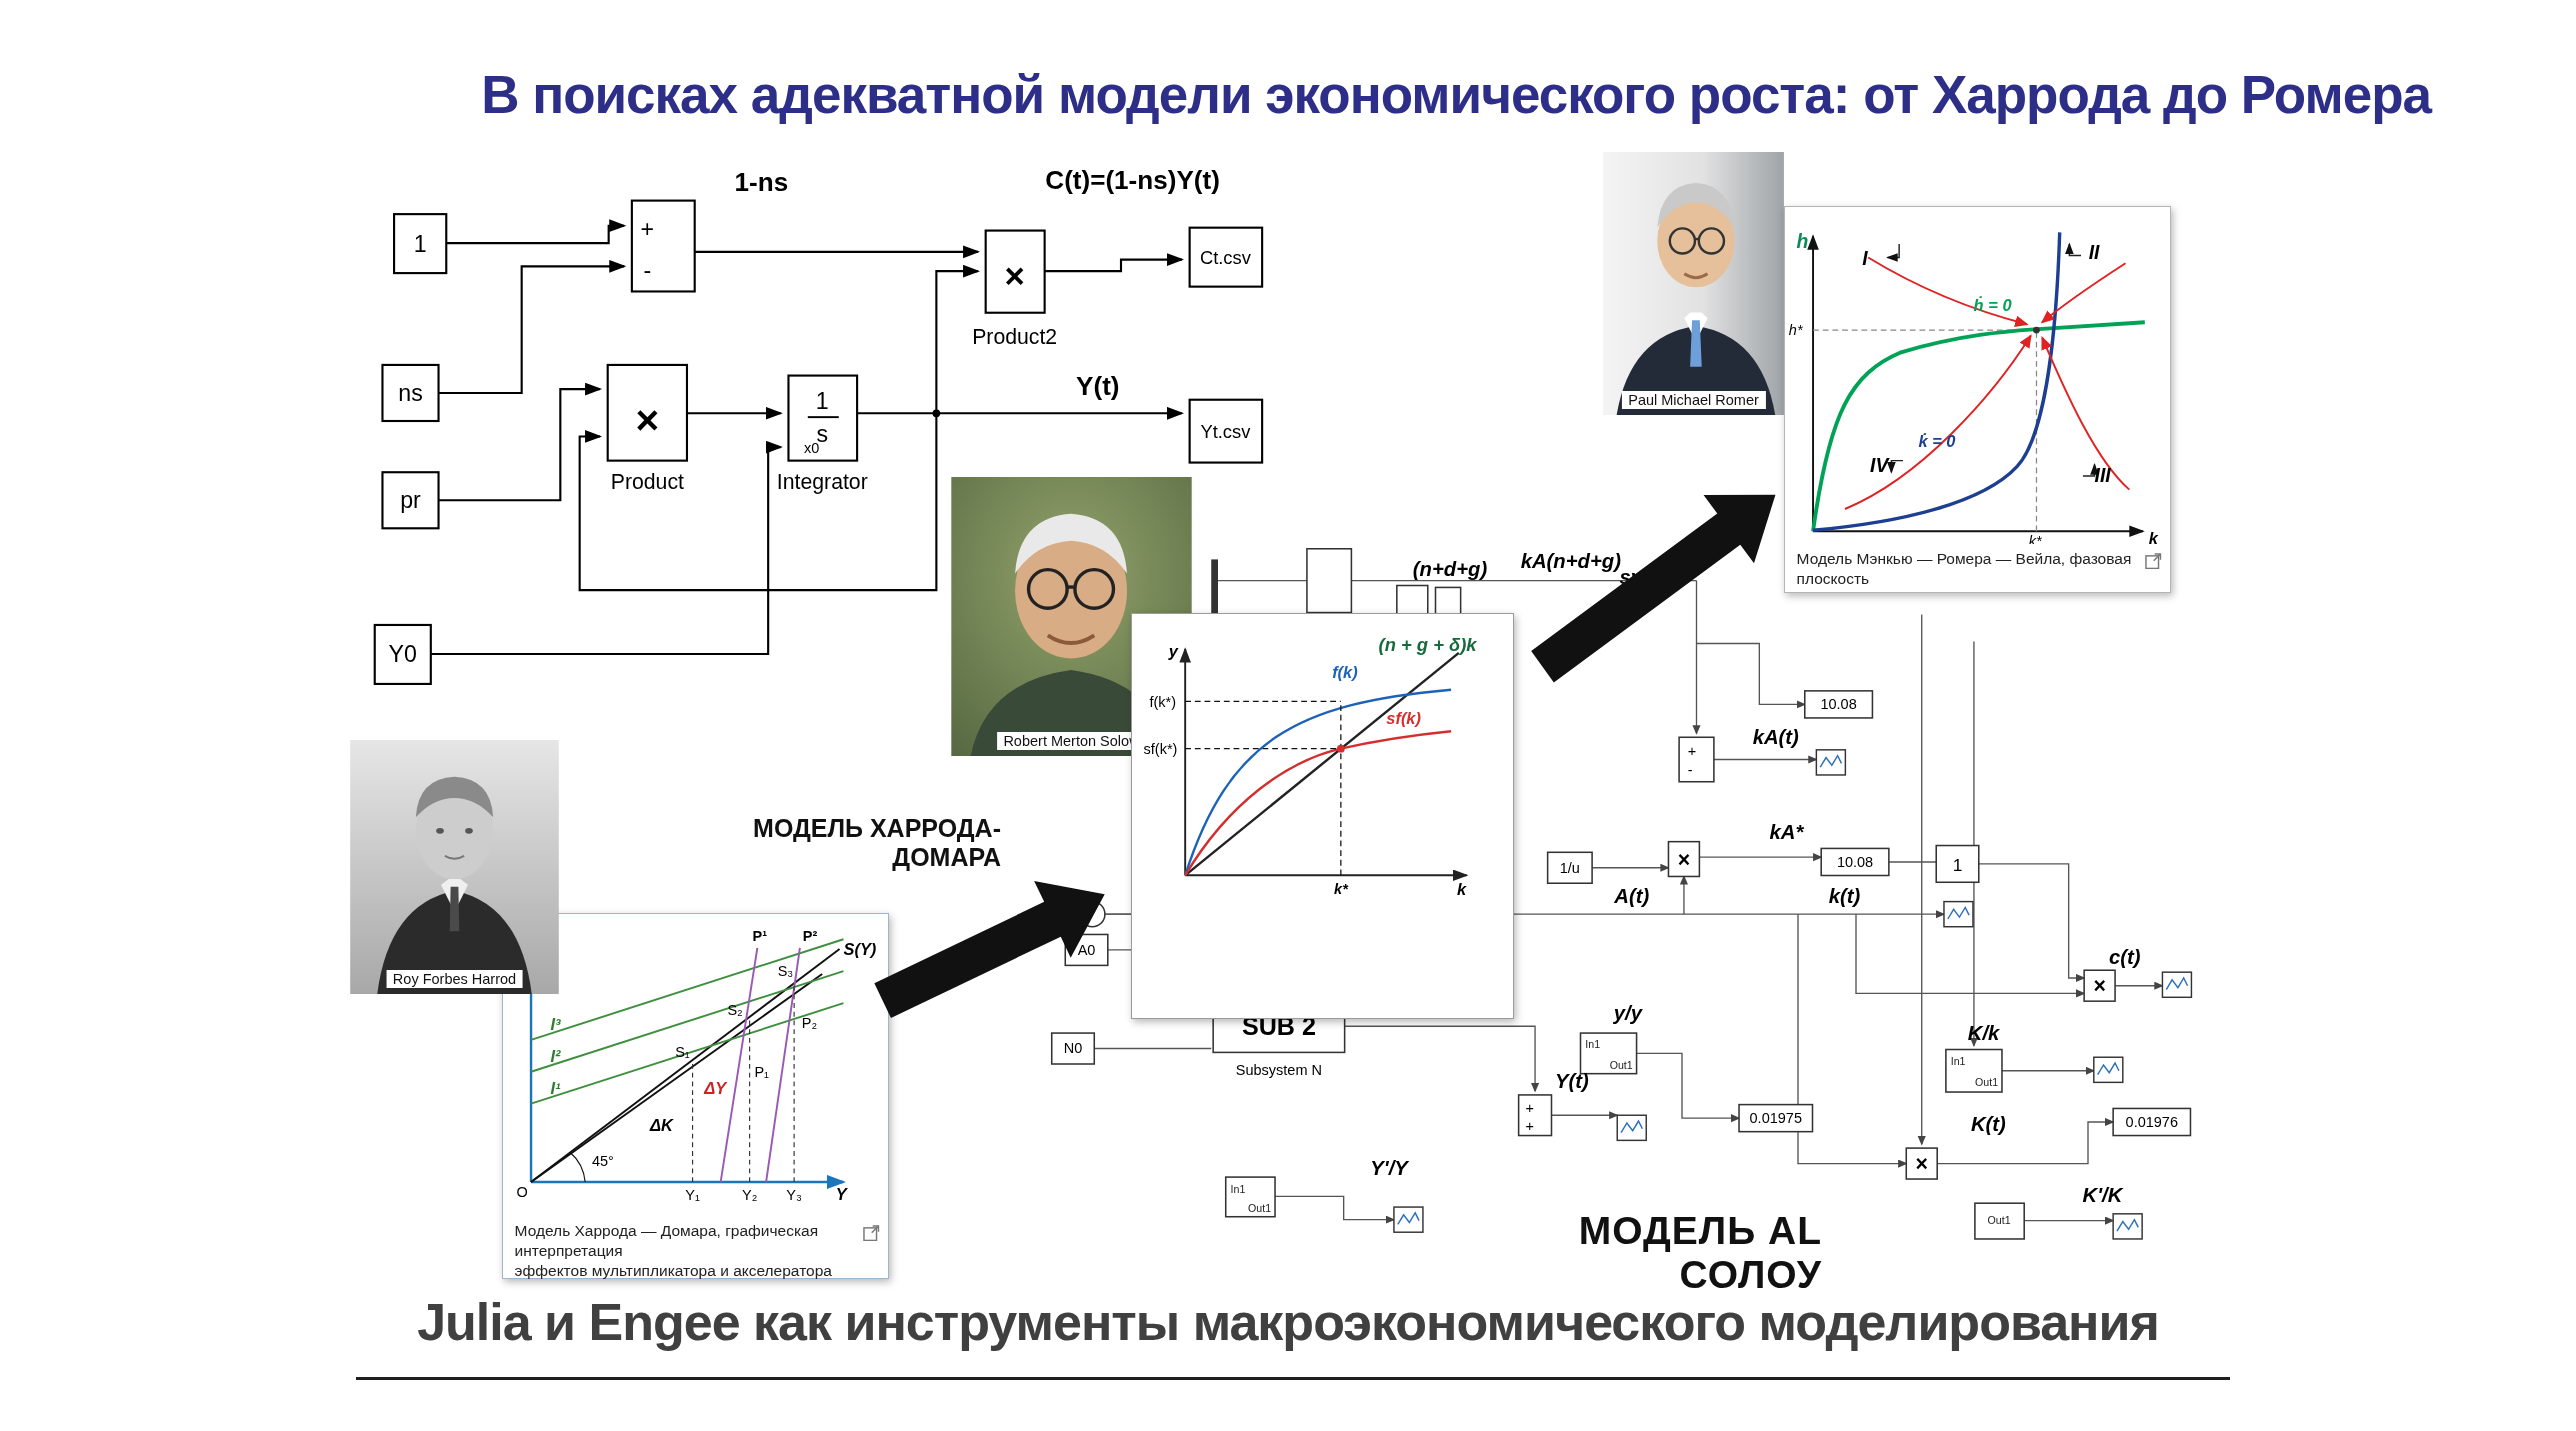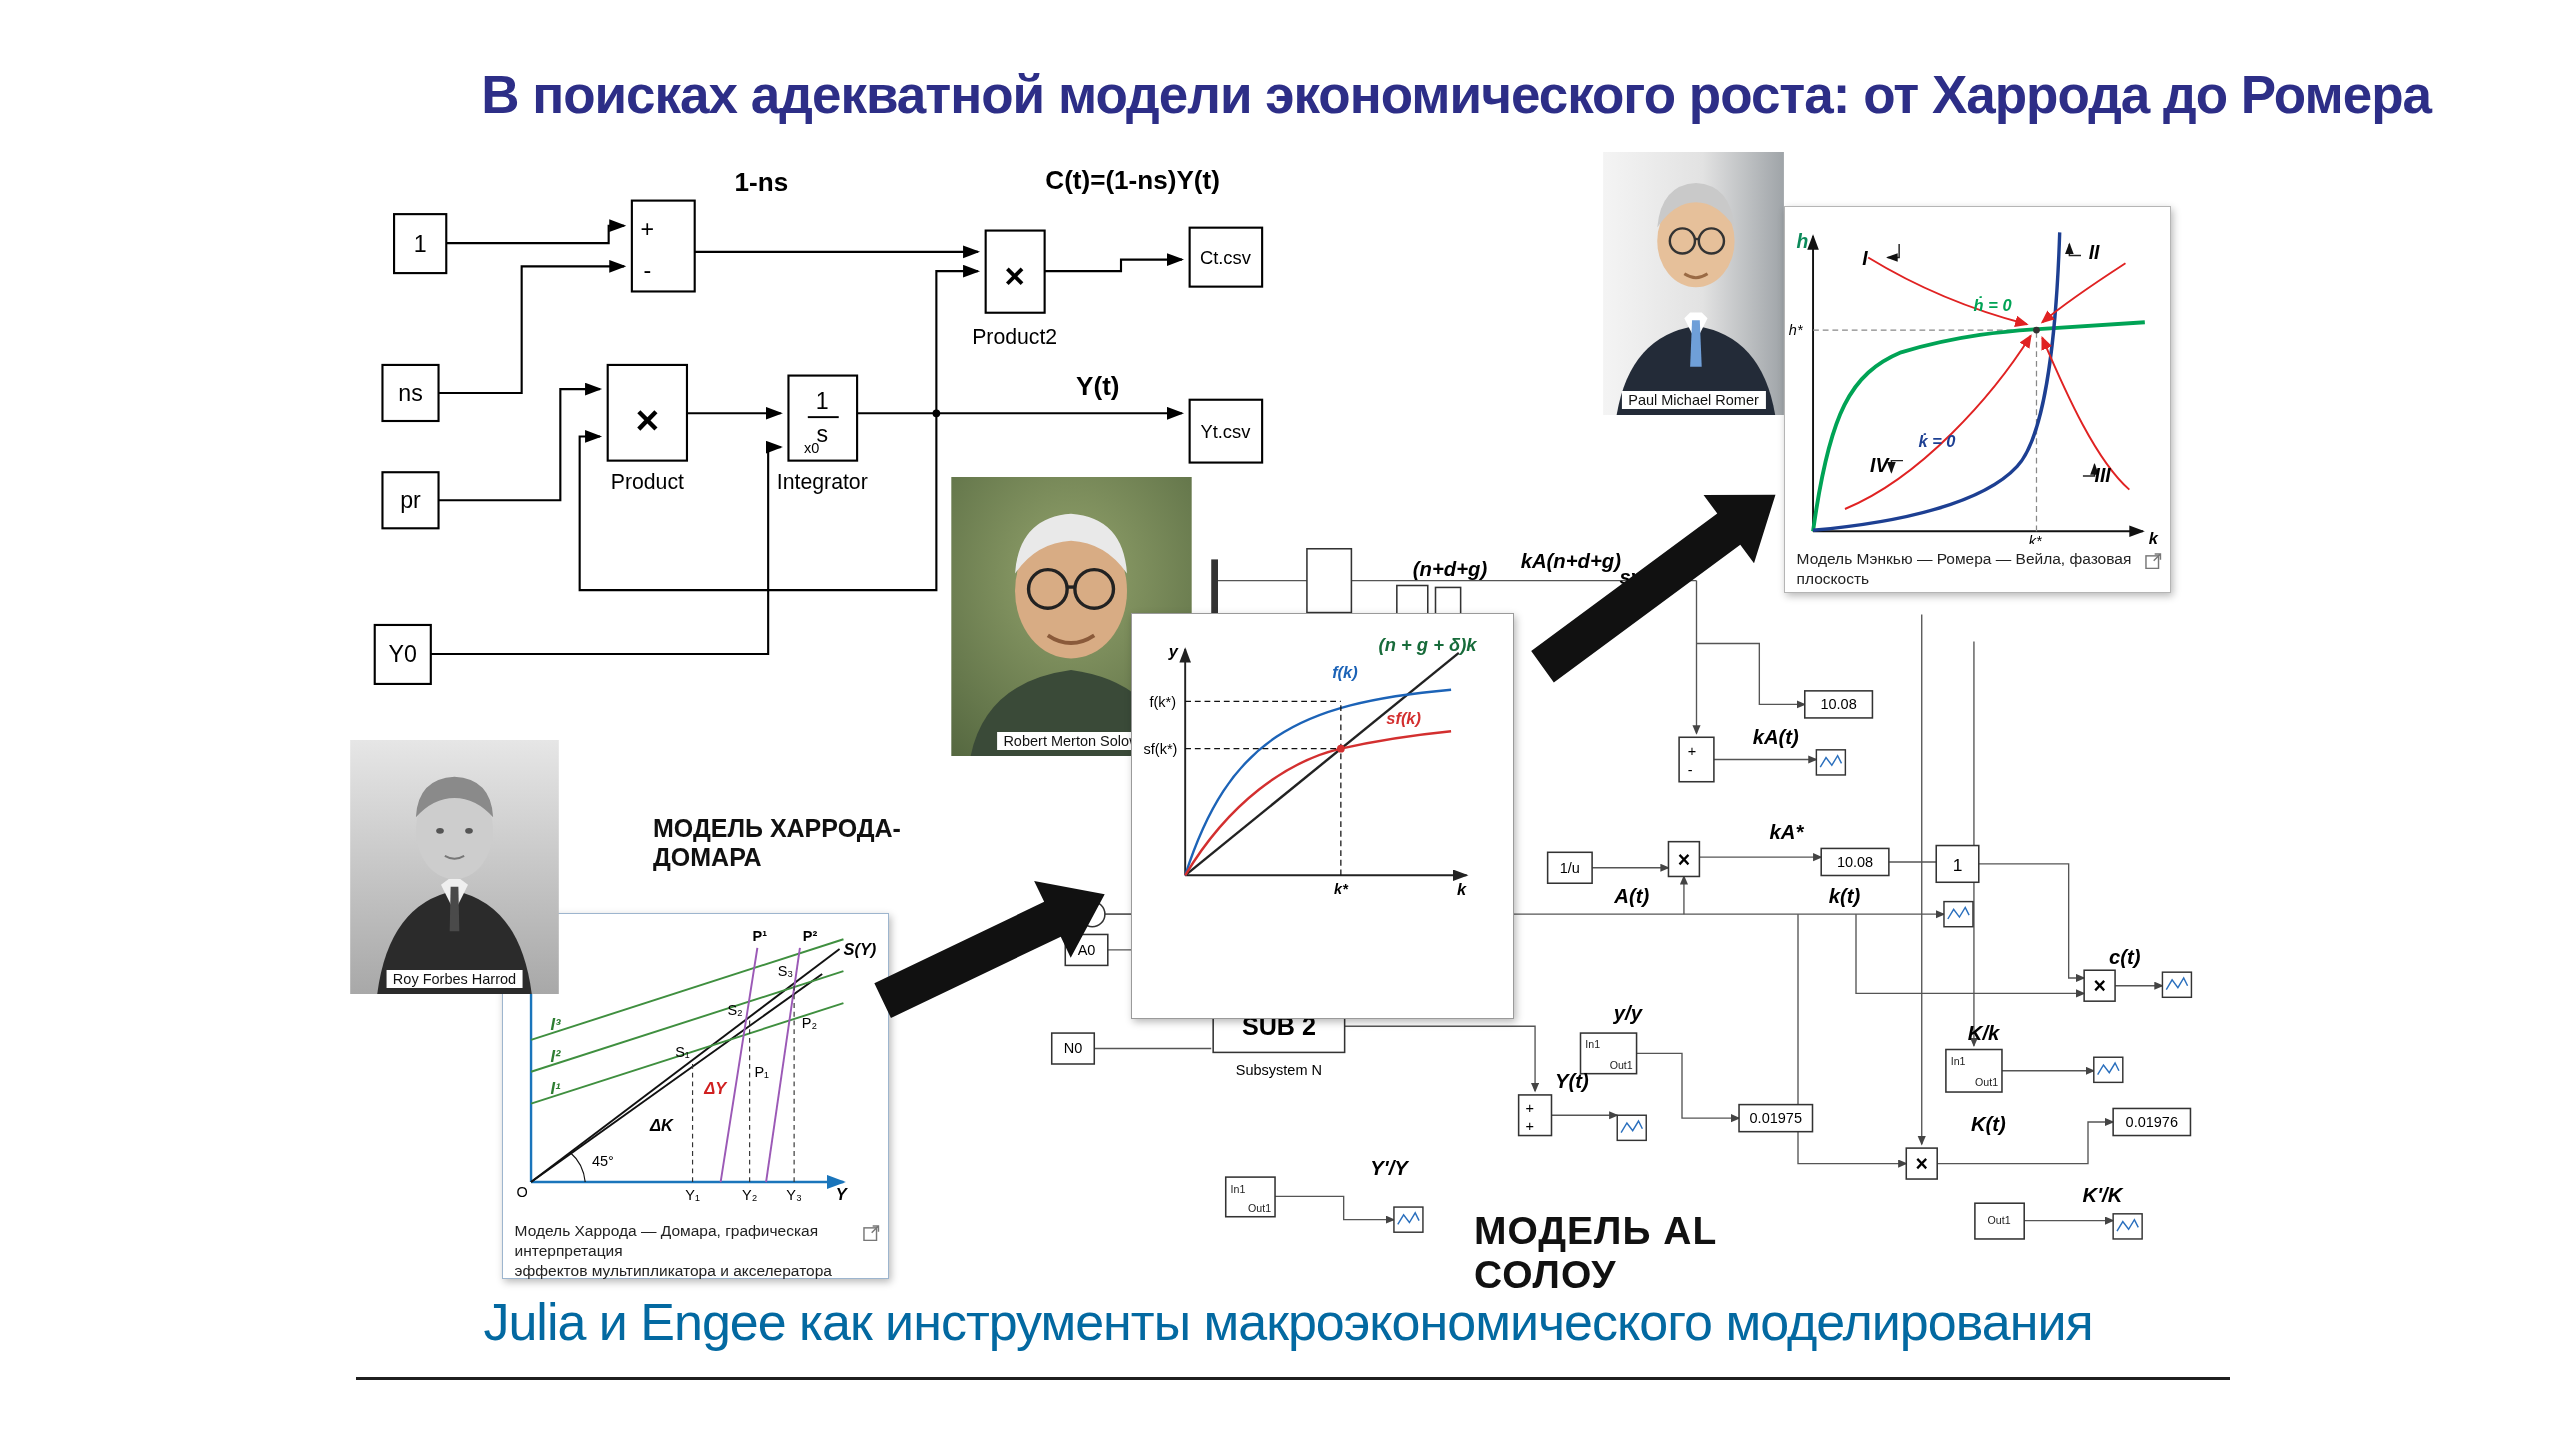--- a/index.html
+++ b/index.html
@@ -1,22 +1,22 @@
 <!DOCTYPE html>
 <html><head>
 <meta charset="utf-8">
 <style>
 *{margin:0;padding:0;box-sizing:border-box}
 html,body{background:#fff}
 #page{position:relative;width:2576px;height:1431px;background:#fff;font-family:"Liberation Sans",sans-serif;overflow:hidden}
 .abs{position:absolute}
 .slide-title{left:145px;top:64px;width:2286px;text-align:right;font-size:53px;font-weight:bold;color:#2d2e87;letter-spacing:-1px}
-.slide-footer{left:145px;top:1292px;width:2286px;text-align:center;font-size:52px;font-weight:normal;color:#0369a1;letter-spacing:-1px}
+.slide-footer{left:145px;top:1292px;width:2286px;text-align:center;font-size:52px;font-weight:bold;color:#404040;letter-spacing:-1px}
 .rule{left:356px;top:1377px;width:1874px;height:2.9px;background:#1f1f1f}
-.sec-label{font-weight:bold;color:#111;text-align:left}
+.sec-label{font-weight:bold;color:#111;text-align:right}
 svg{display:block}
 svg text{font-family:"Liberation Sans",sans-serif}
 .chartbox{background:#fff;box-shadow:1.9px 2.9px 7.7px rgba(0,0,0,.28)}
 .cap-bold{font-weight:bold;font-size:19.3px;color:#1a1a1a;padding:6.8px 11.6px;border-top:1px solid #e2e2e2}
 .cap-sm{font-size:15.5px;color:#222;padding:4.8px 11.6px;line-height:20.3px;position:relative}
 .popout{position:absolute;right:7.7px;top:7.7px}
 .photo{position:absolute;overflow:hidden}
 .photo .cap{position:absolute;background:#fff;font-size:14.5px;padding:1px 6.8px;white-space:nowrap;color:#111;bottom:5.8px;left:50%;transform:translateX(-50%)}
 
 .b27{font:bold 27px "Liberation Sans",sans-serif;fill:#000}

